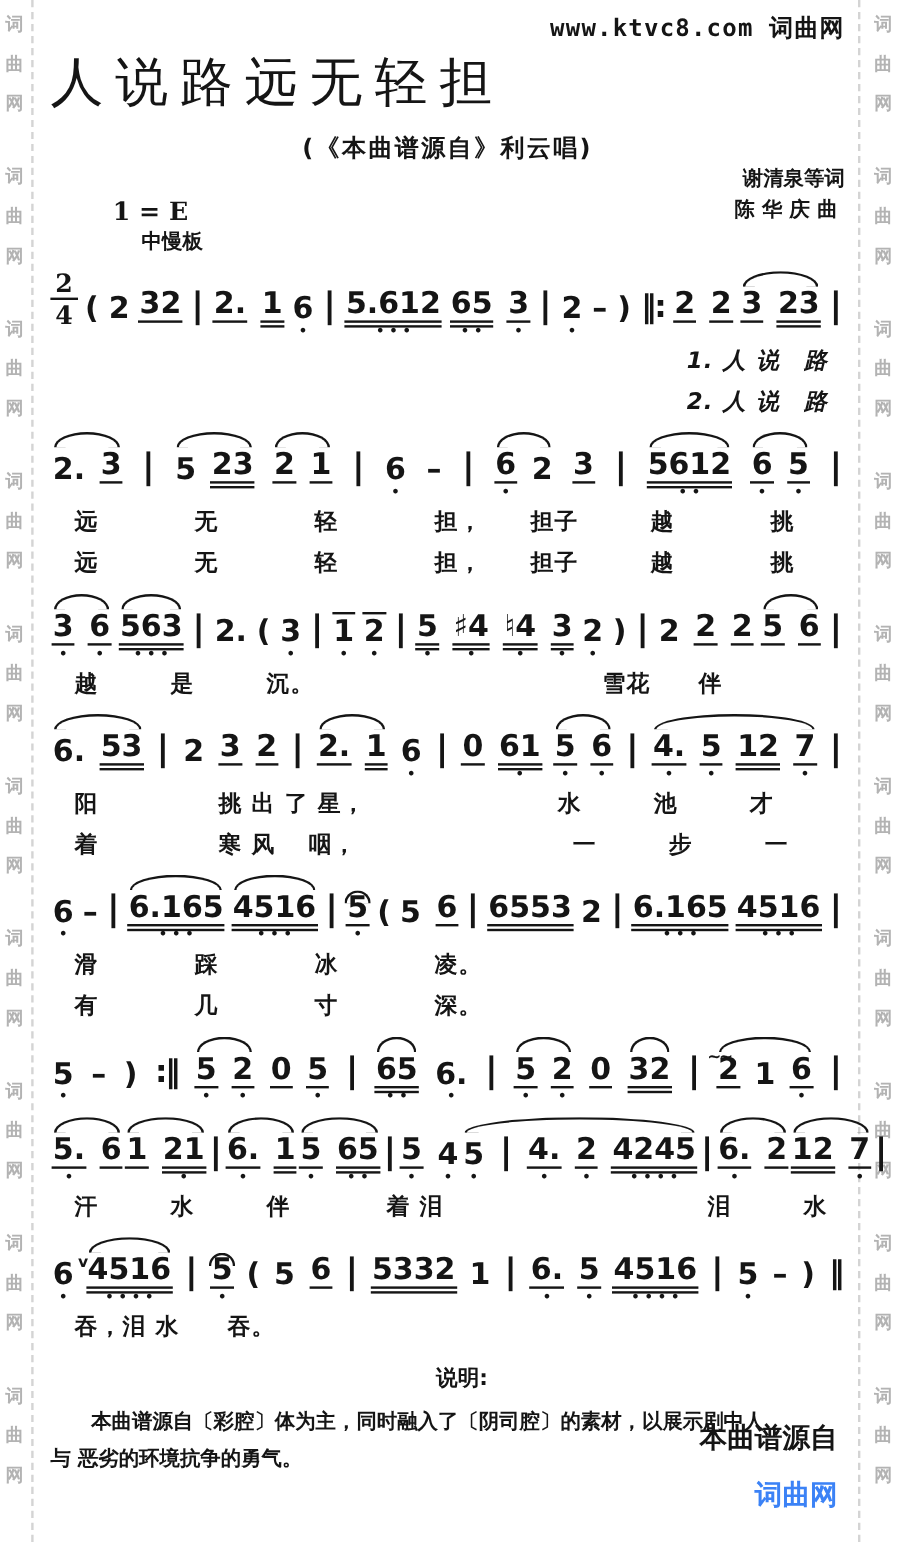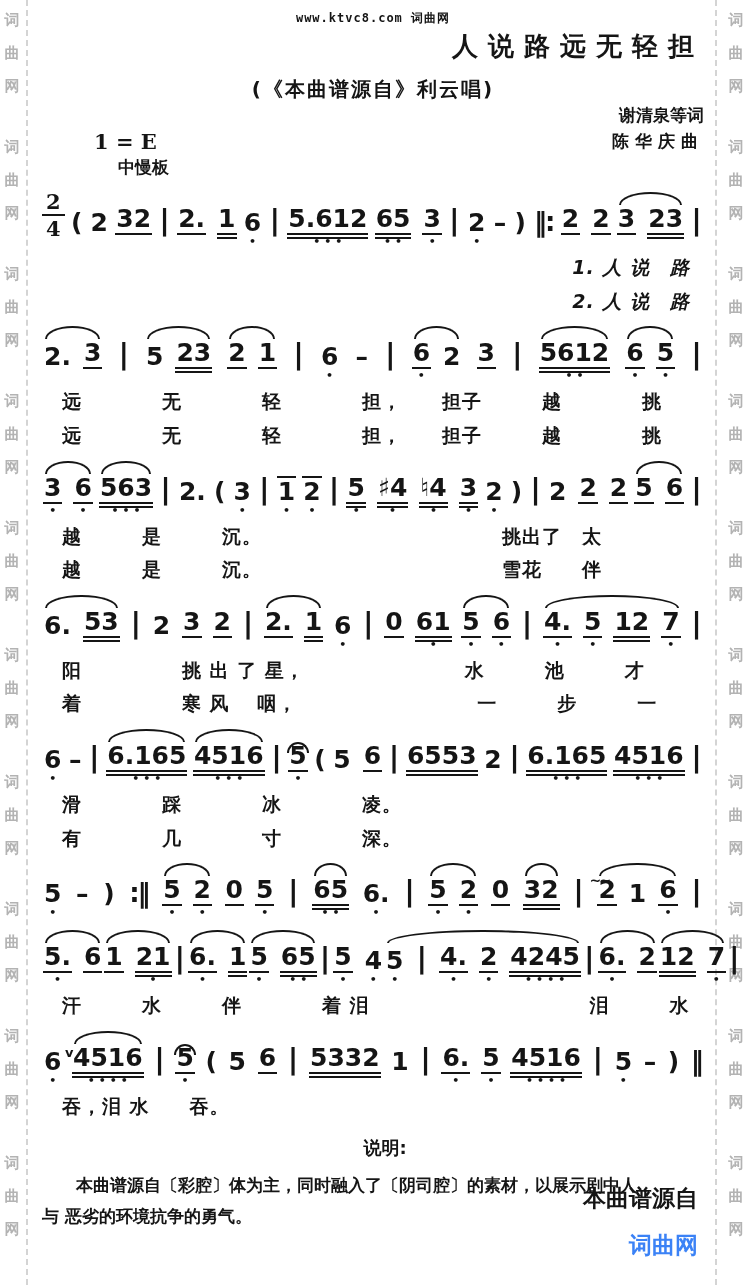--- a/index.html
+++ b/index.html
@@ -10,23 +10,23 @@
           align-items:center;color:#b3b3b3;font-size:15px;font-weight:bold;overflow:hidden;}
   .wm-col.left{left:1px;}
   .wm-col.right{right:3px;}
   .wm-col span{display:block;line-height:33px;height:33px;}
   .wm-gap{height:28px;flex:none;}
   .dash{position:absolute;top:0;bottom:0;width:0;border-left:2px dashed #d4d4d4;}
   .dash.left{left:26px;}
   .dash.right{right:33px;}
   
   .content{position:absolute;left:42px;right:46px;top:10px;}
-  .site{text-align:center;font-family:"DejaVu Sans Mono",monospace;font-size:12px;
+  .site{text-align:right;font-family:"DejaVu Sans Mono",monospace;font-size:20px;
         font-weight:bold;letter-spacing:1px;}
-  .title{text-align:right;font-size:26px;font-weight:bold;letter-spacing:10px;margin-top:2px;}
+  .title{text-align:left;font-size:44px;font-weight:normal;letter-spacing:10px;margin-top:2px;}
   .subtitle{text-align:center;font-size:20px;font-weight:bold;letter-spacing:2px;margin-top:12px;}
   .meta-row{display:flex;justify-content:space-between;align-items:flex-end;margin-top:0px;}
   .key{font-size:21px;font-weight:bold;margin-left:52px;font-family:"DejaVu Serif",serif;}
   .credits{text-align:right;font-size:17px;font-weight:bold;line-height:1.5;}
   .credits .composer{letter-spacing:6px;}
   .tempo{font-size:17px;font-weight:bold;margin-left:76px;margin-top:2px;}
   
   .score{margin-top:0;}
   .score-line{margin-top:12px;}
   .notes-row{display:flex;justify-content:space-between;align-items:flex-end;
@@ -532,21 +532,20 @@
                 <span class="dots"></span>
               </span>
             </span>
             <span class="group">
               <span class="token bar">
                 <span class="txt">|</span>
                 <span class="dots"></span>
               </span>
             </span>
           </div>
-          <div class="lyrics">　越　　　是　　　沉。　　　　　　　　　　　　挑出了　太</div>
           <div class="lyrics">　越　　　是　　　沉。　　　　　　　　　　　　雪花　　伴</div>
         </div>
         <div class="score-line">
           <div class="notes-row">
             <span class="group arc">
               <span class="token">
                 <span class="txt">6.</span>
                 <span class="dots"></span>
               </span>
               <span class="token">

